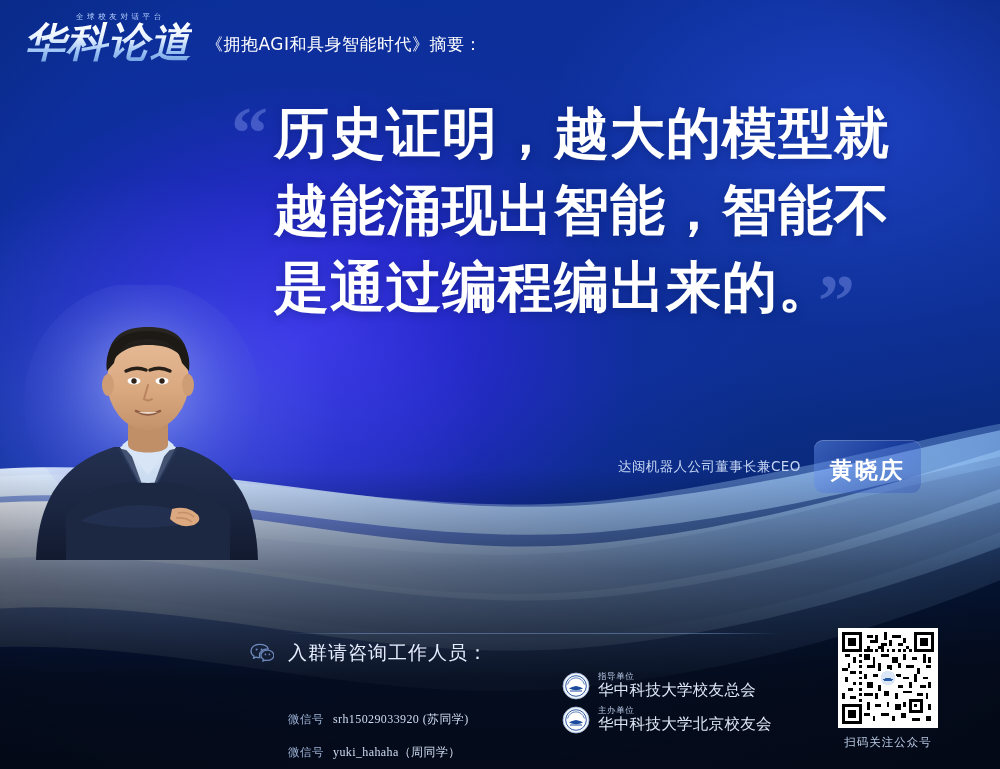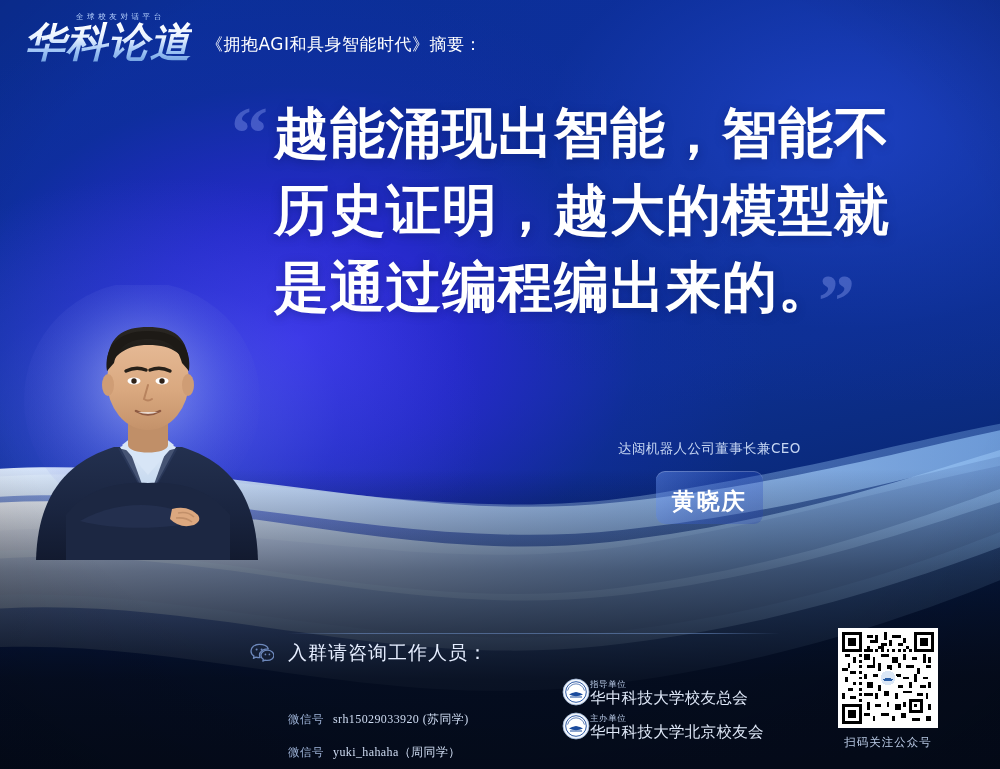--- a/index.html
+++ b/index.html
@@ -107,21 +107,21 @@
   
   .portrait {
     position: absolute; left: 22px; top: 285px;
     width: 250px; height: 275px;
   }
   .portrait svg { display: block; }
 
   
   .attribution {
     position: absolute; left: 618px; top: 440px;
-    display: flex; align-items: center; gap: 13px; flex-direction: column;
+    display: flex; align-items: center; gap: 13px;
   }
   .attr-role {
     font-size: 13.5px; color: #c5d5f2;
     letter-spacing: 0.4px;
     white-space: nowrap;
     font-family: "DejaVu Sans", sans-serif;
   }
   .attr-name {
     font-size: 23px; font-weight: bold; color: #ffffff;
     padding: 15px 16px 7px 16px;
@@ -167,21 +167,21 @@
     font-size: 12px; color: #cfdcf2;
     letter-spacing: 0.4px;
     font-family: Liberation Serif, serif;
   }
 
   
   .orgs {
     position: absolute; left: 562px; top: 672px;
   }
   .org-row {
-    display: flex; align-items: flex-end; 
+    display: flex; align-items: flex-start; gap: 8px;
     height: 34px;
   }
   .org-emblem { width: 28px; height: 28px; flex: 0 0 auto; }
   .org-text { line-height: 1; }
   .org-kind {
     font-size: 8.5px; color: #b7c8e4;
     letter-spacing: 0.6px;
     display: block; margin-bottom: 2px;
     font-family: "DejaVu Sans", sans-serif;
   }
@@ -264,22 +264,22 @@
   <div class="header">
     <div class="logo-block">
       <div class="logo-tagline">全球校友对话平台</div>
       <div class="logo-main">华科论道</div>
     </div>
     <div class="header-title">《拥抱AGI和具身智能时代》摘要：</div>
   </div>
 
   <div class="quote-open">“</div>
   <div class="quote-body">
+    <div class="quote-line">历史证明，越大的模型就</div>
     <div class="quote-line">越能涌现出智能，智能不</div>
-    <div class="quote-line">历史证明，越大的模型就</div>
     <div class="quote-line">是通过编程编出来的。</div>
   </div>
   <div class="quote-close">”</div>
 
   <div class="portrait">
     <svg width="250" height="275" viewBox="0 0 250 275" xmlns="http://www.w3.org/2000/svg">
       <defs>
         <radialGradient id="pglow" cx="50%" cy="42%" r="62%">
           <stop offset="0%" stop-color="#c9d8ff" stop-opacity="0.55"></stop>
           <stop offset="55%" stop-color="#6f84e8" stop-opacity="0.22"></stop>

